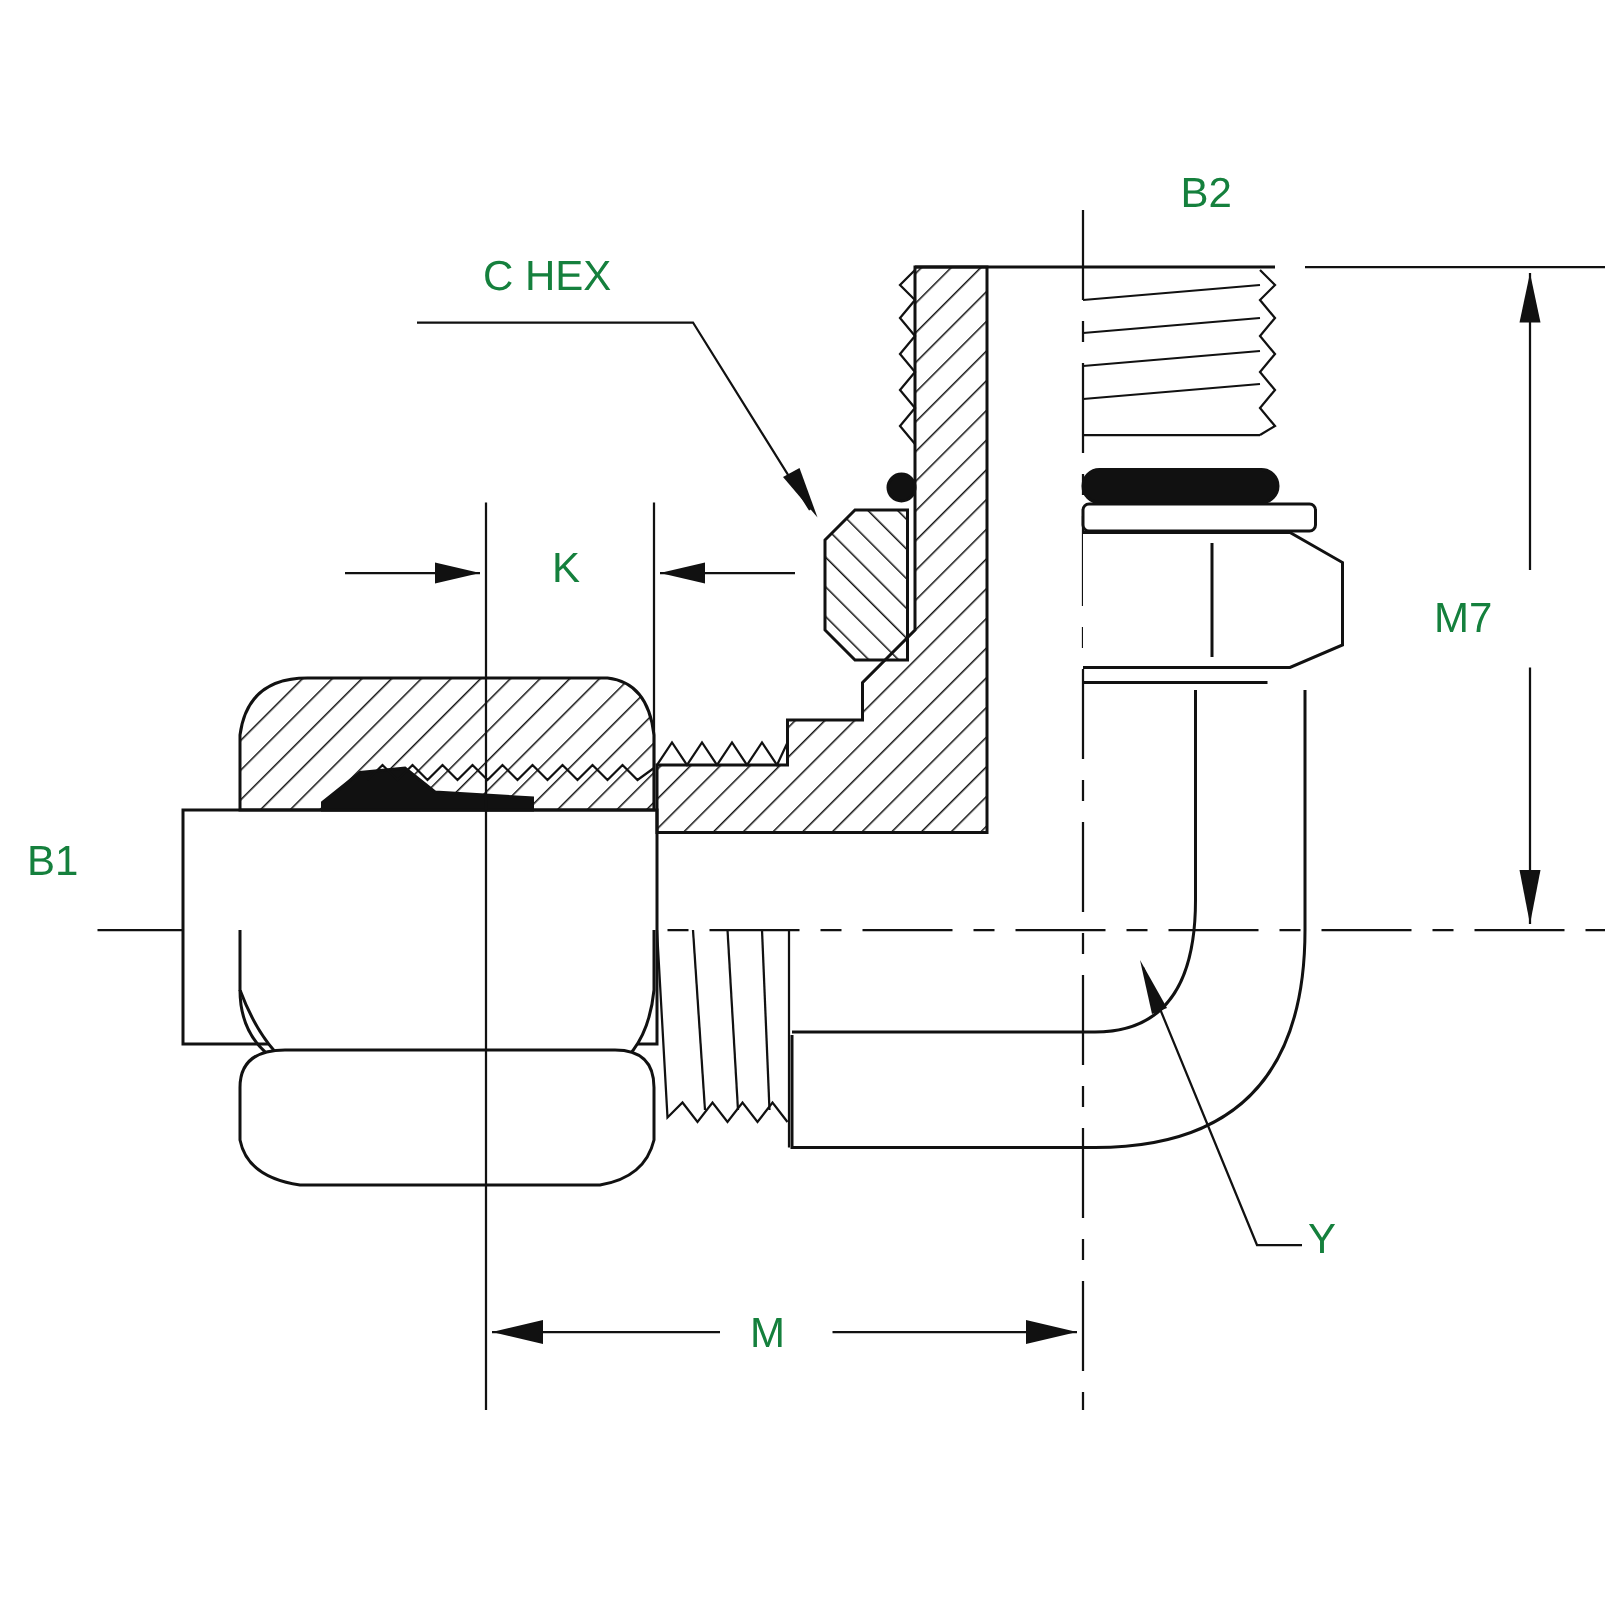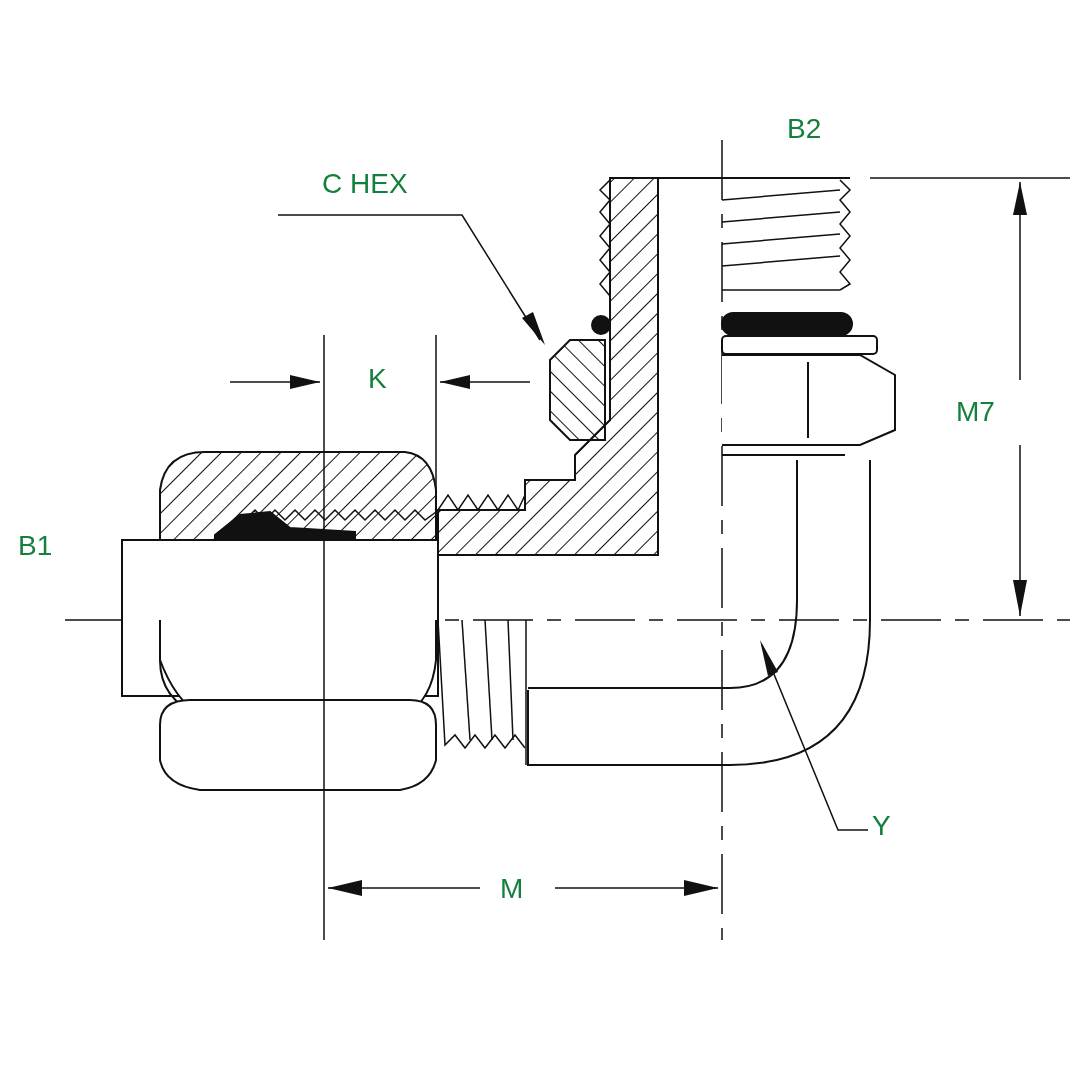--- a/index.html
+++ b/index.html
@@ -95,16 +95,16 @@
 
       <polyline points="762,645 838,830 868,830" stroke-width="1.5"></polyline>
       <polygon points="760,640 778,672 768,676" fill="#111" stroke="none"></polygon>
     </g>
   </svg>
 
   <div class="lbl" style="left:278px; top:170px;margin-left:44px;">C HEX</div>
   <div class="lbl" style="left:787px; top:115px;">B2</div>
   <div class="lbl" style="left:368px; top:365px;">K</div>
   <div class="lbl" style="left:956px; top:398px;">M7</div>
-  <div class="lbl" style="left:18px; top:532px;">B1</div>
+  <div class="lbl" style="left:18px; top:560px;">B1</div>
   <div class="lbl" style="left:500px; top:875px;">M</div>
   <div class="lbl" style="left:872px; top:812px;">Y</div>
 </div>
 
 </body></html>

